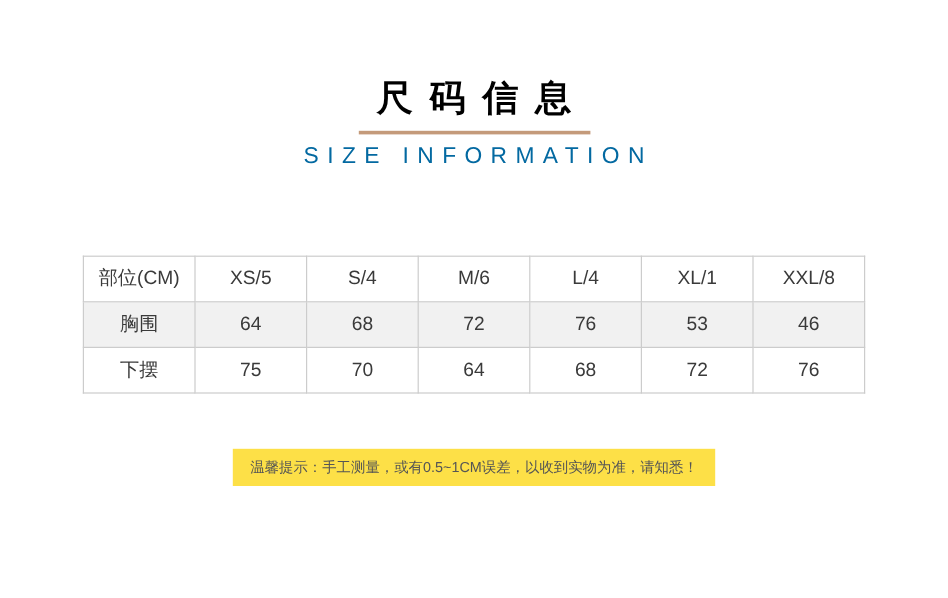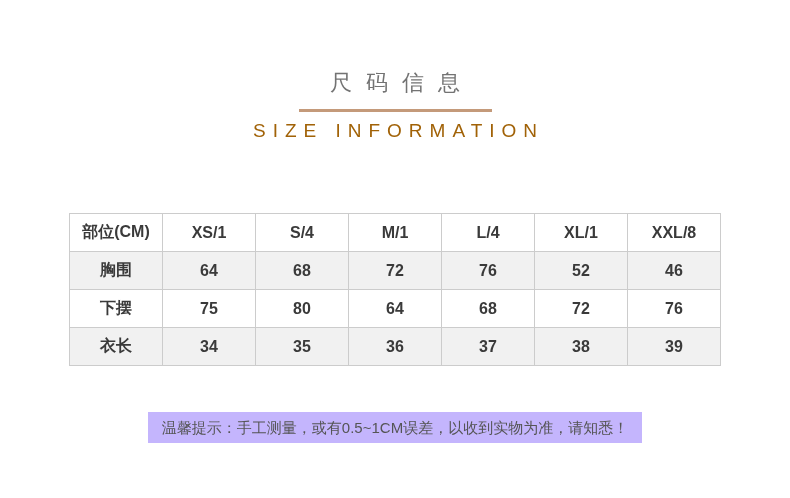--- a/index.html
+++ b/index.html
@@ -8,127 +8,118 @@
     height: 498px;
     background: #ffffff;
     font-family: "Liberation Sans", "DejaVu Sans", sans-serif;
     overflow: hidden;
   }
   .page { width: 790px; height: 498px; position: relative; }
 
   
   .title-block { text-align: center; padding-top: 64px; }
   .main-title {
-    font-size: 22px;
-    font-weight: 400;
-    color: #737373;
+    font-size: 30px;
+    font-weight: 700;
+    color: #000000;
     letter-spacing: 14px;
     text-indent: 14px; 
     line-height: 38px;
   }
   .title-divider {
     width: 193px;
     height: 3px;
     margin: 7px auto 7px;
     border: none;
   }
   .sub-title {
     font-size: 19px;
     font-weight: 400;
-    color: #a16207;
+    color: #0369a1;
     letter-spacing: 7px;
     text-indent: 7px;
     line-height: 24px;
   }
 
   
   .size-table {
     width: 652px;
     margin: 70px auto 0;
     border-collapse: collapse;
     table-layout: fixed;
     font-size: 16px;
     color: #3a3a3a;
   }
   .size-table th,
   .size-table td {
     border: 1px solid #cccccc;
     height: 38px;
     text-align: center;
     vertical-align: middle;
-    font-weight: 700;
+    font-weight: 400;
     background: #ffffff;
   }
   .size-table tbody tr:nth-child(odd) th,
   .size-table tbody tr:nth-child(odd) td {
     background: #f1f1f1;
   }
 
   
   .note-wrap { text-align: center; margin-top: 46px; }
   .note-bar {
     display: inline-block;
-    background: #c4b5fd;
+    background: #fde047;
     color: #555555;
-    font-size: 15px;
+    font-size: 12px;
     line-height: 31px;
     padding: 0 14px;
     white-space: nowrap;
   }
 </style>
 </head>
 <body>
 
 <div class="page">
 
   <div class="title-block">
     <div class="main-title">尺码信息</div>
     <div class="title-divider" style="background:#c49a7a;"></div>
     <div class="sub-title">SIZE INFORMATION</div>
   </div>
 
   <table class="size-table">
     <thead>
       <tr>
         <th>部位(CM)</th>
-        <th>XS/1</th>
+        <th>XS/5</th>
         <th>S/4</th>
-        <th>M/1</th>
+        <th>M/6</th>
         <th>L/4</th>
         <th>XL/1</th>
         <th>XXL/8</th>
       </tr>
     </thead>
     <tbody>
       <tr>
         <th>胸围</th>
         <td>64</td>
         <td>68</td>
         <td>72</td>
         <td>76</td>
-        <td>52</td>
+        <td>53</td>
         <td>46</td>
       </tr>
       <tr>
         <th>下摆</th>
         <td>75</td>
-        <td>80</td>
+        <td>70</td>
         <td>64</td>
         <td>68</td>
         <td>72</td>
         <td>76</td>
-      </tr>
-      <tr>
-        <th>衣长</th>
-        <td>34</td>
-        <td>35</td>
-        <td>36</td>
-        <td>37</td>
-        <td>38</td>
-        <td>39</td>
       </tr>
     </tbody>
   </table>
 
   <div class="note-wrap">
     <div class="note-bar">温馨提示：手工测量，或有0.5~1CM误差，以收到实物为准，请知悉！</div>
   </div>
 
 </div>
 

